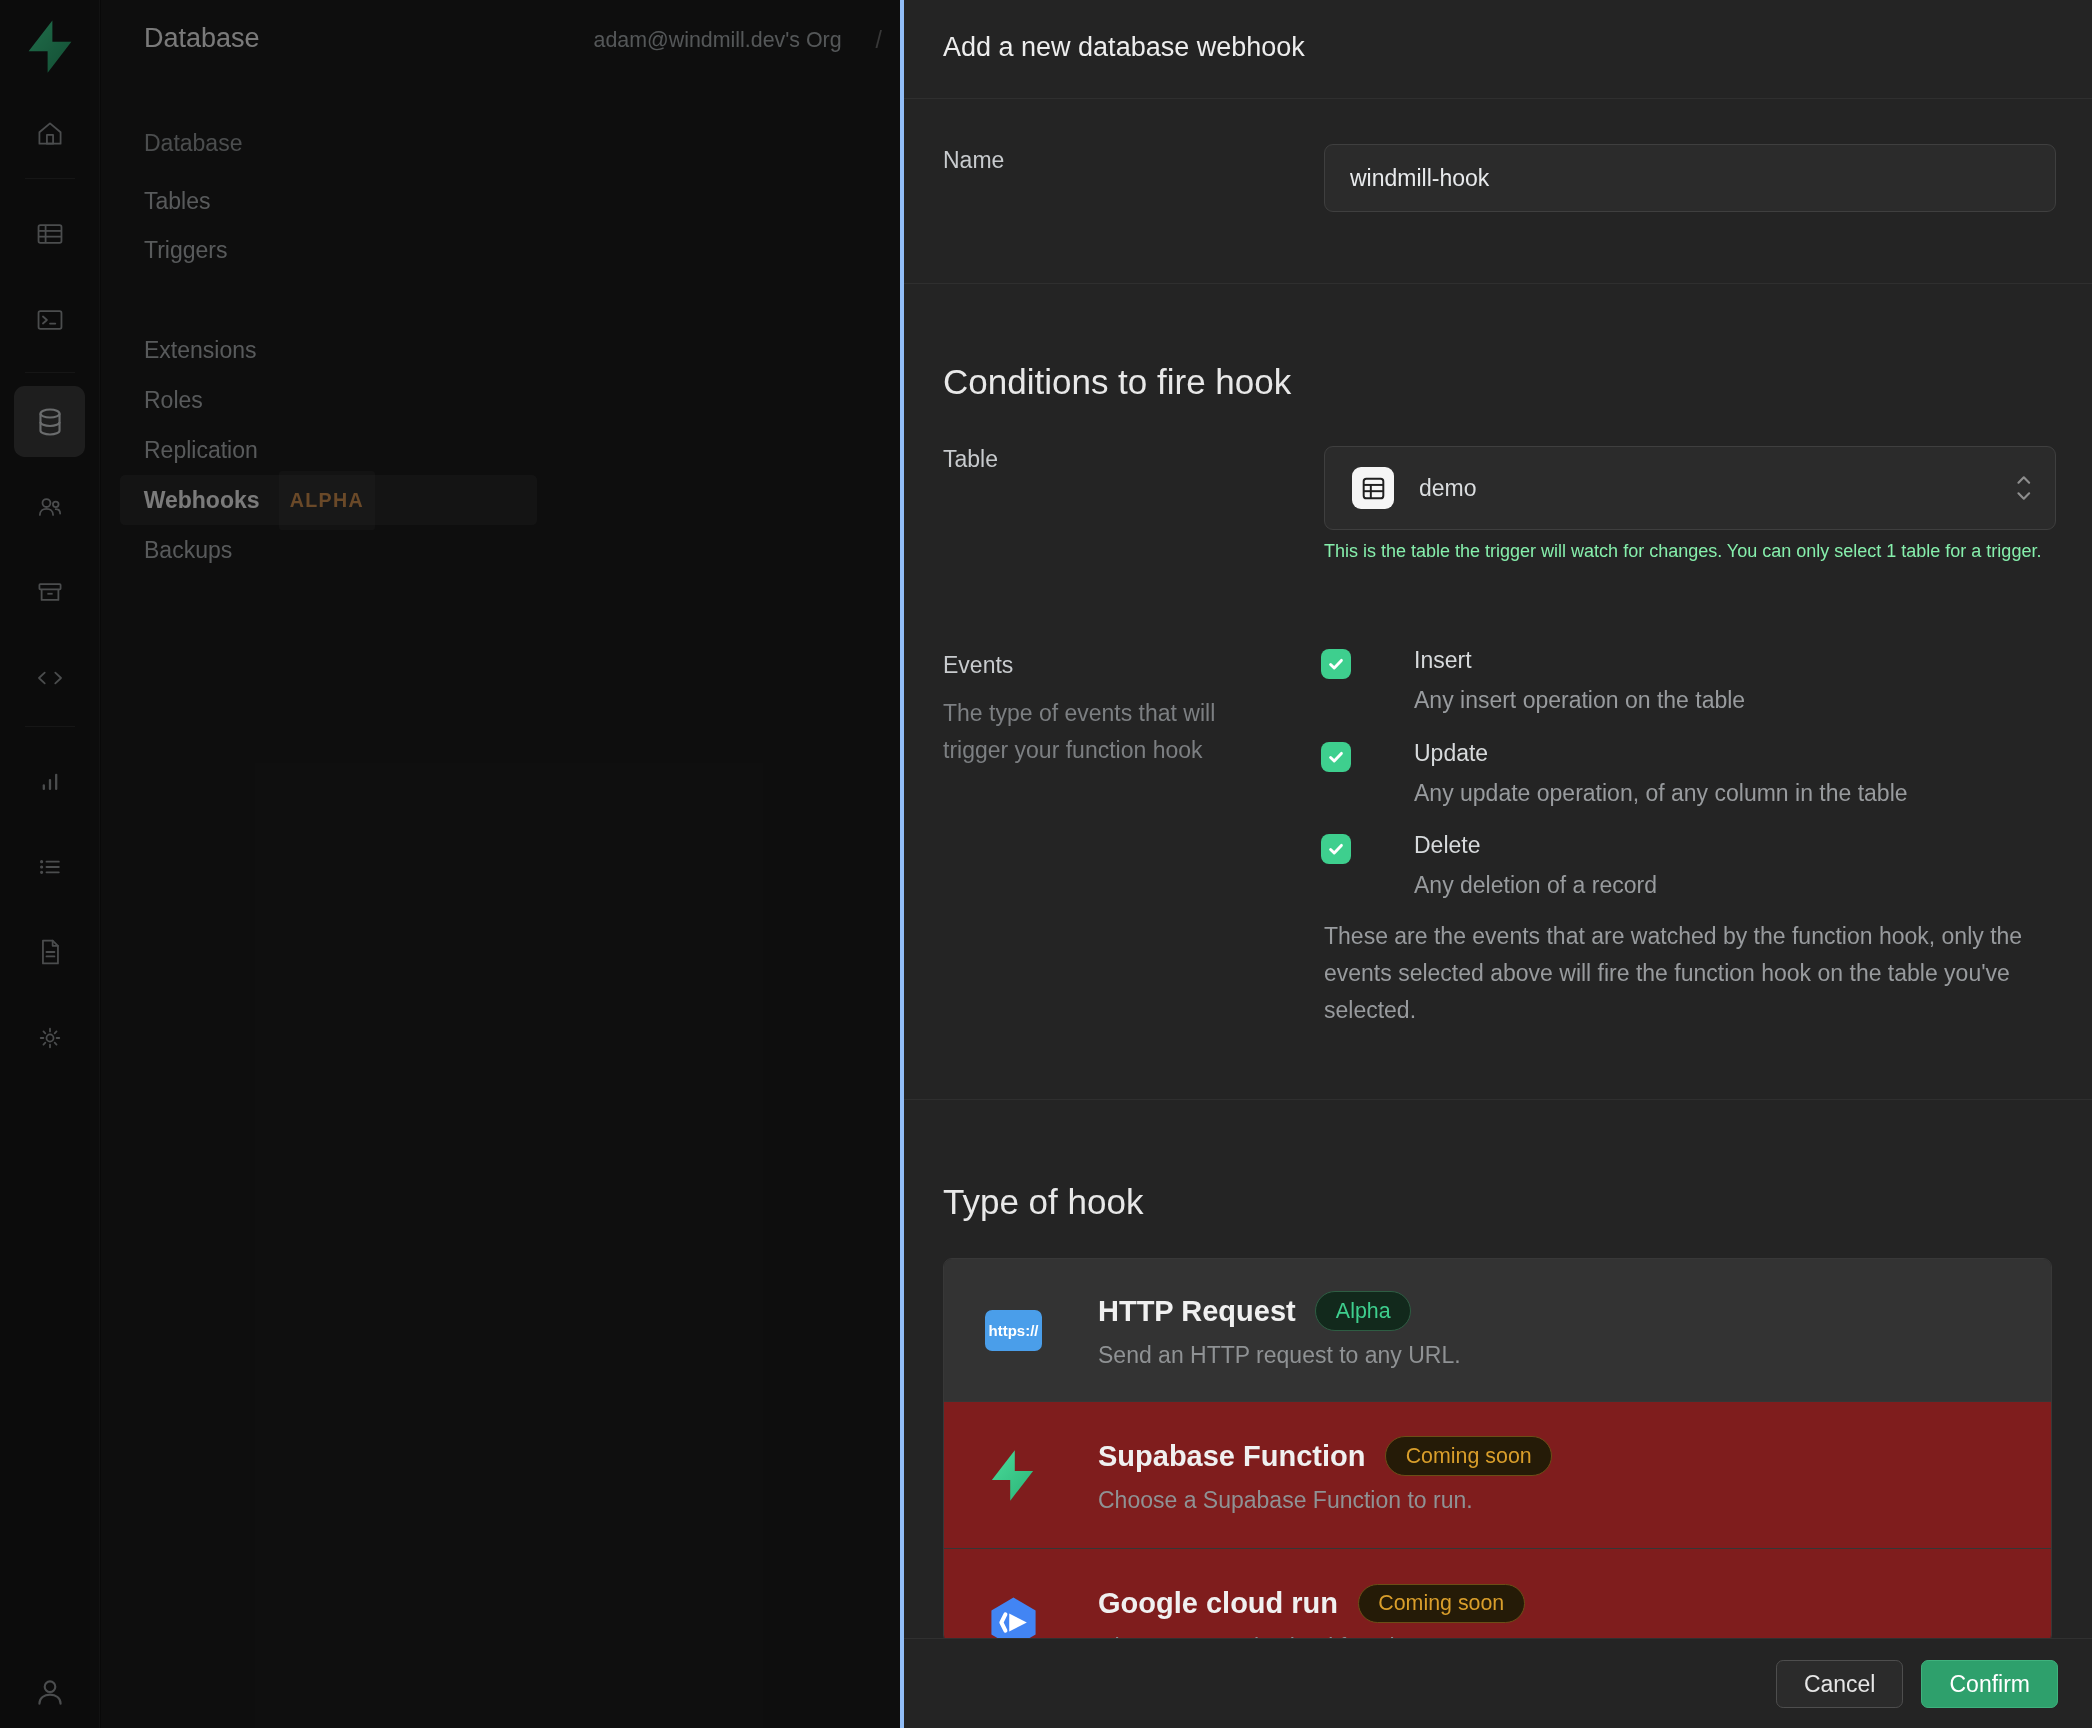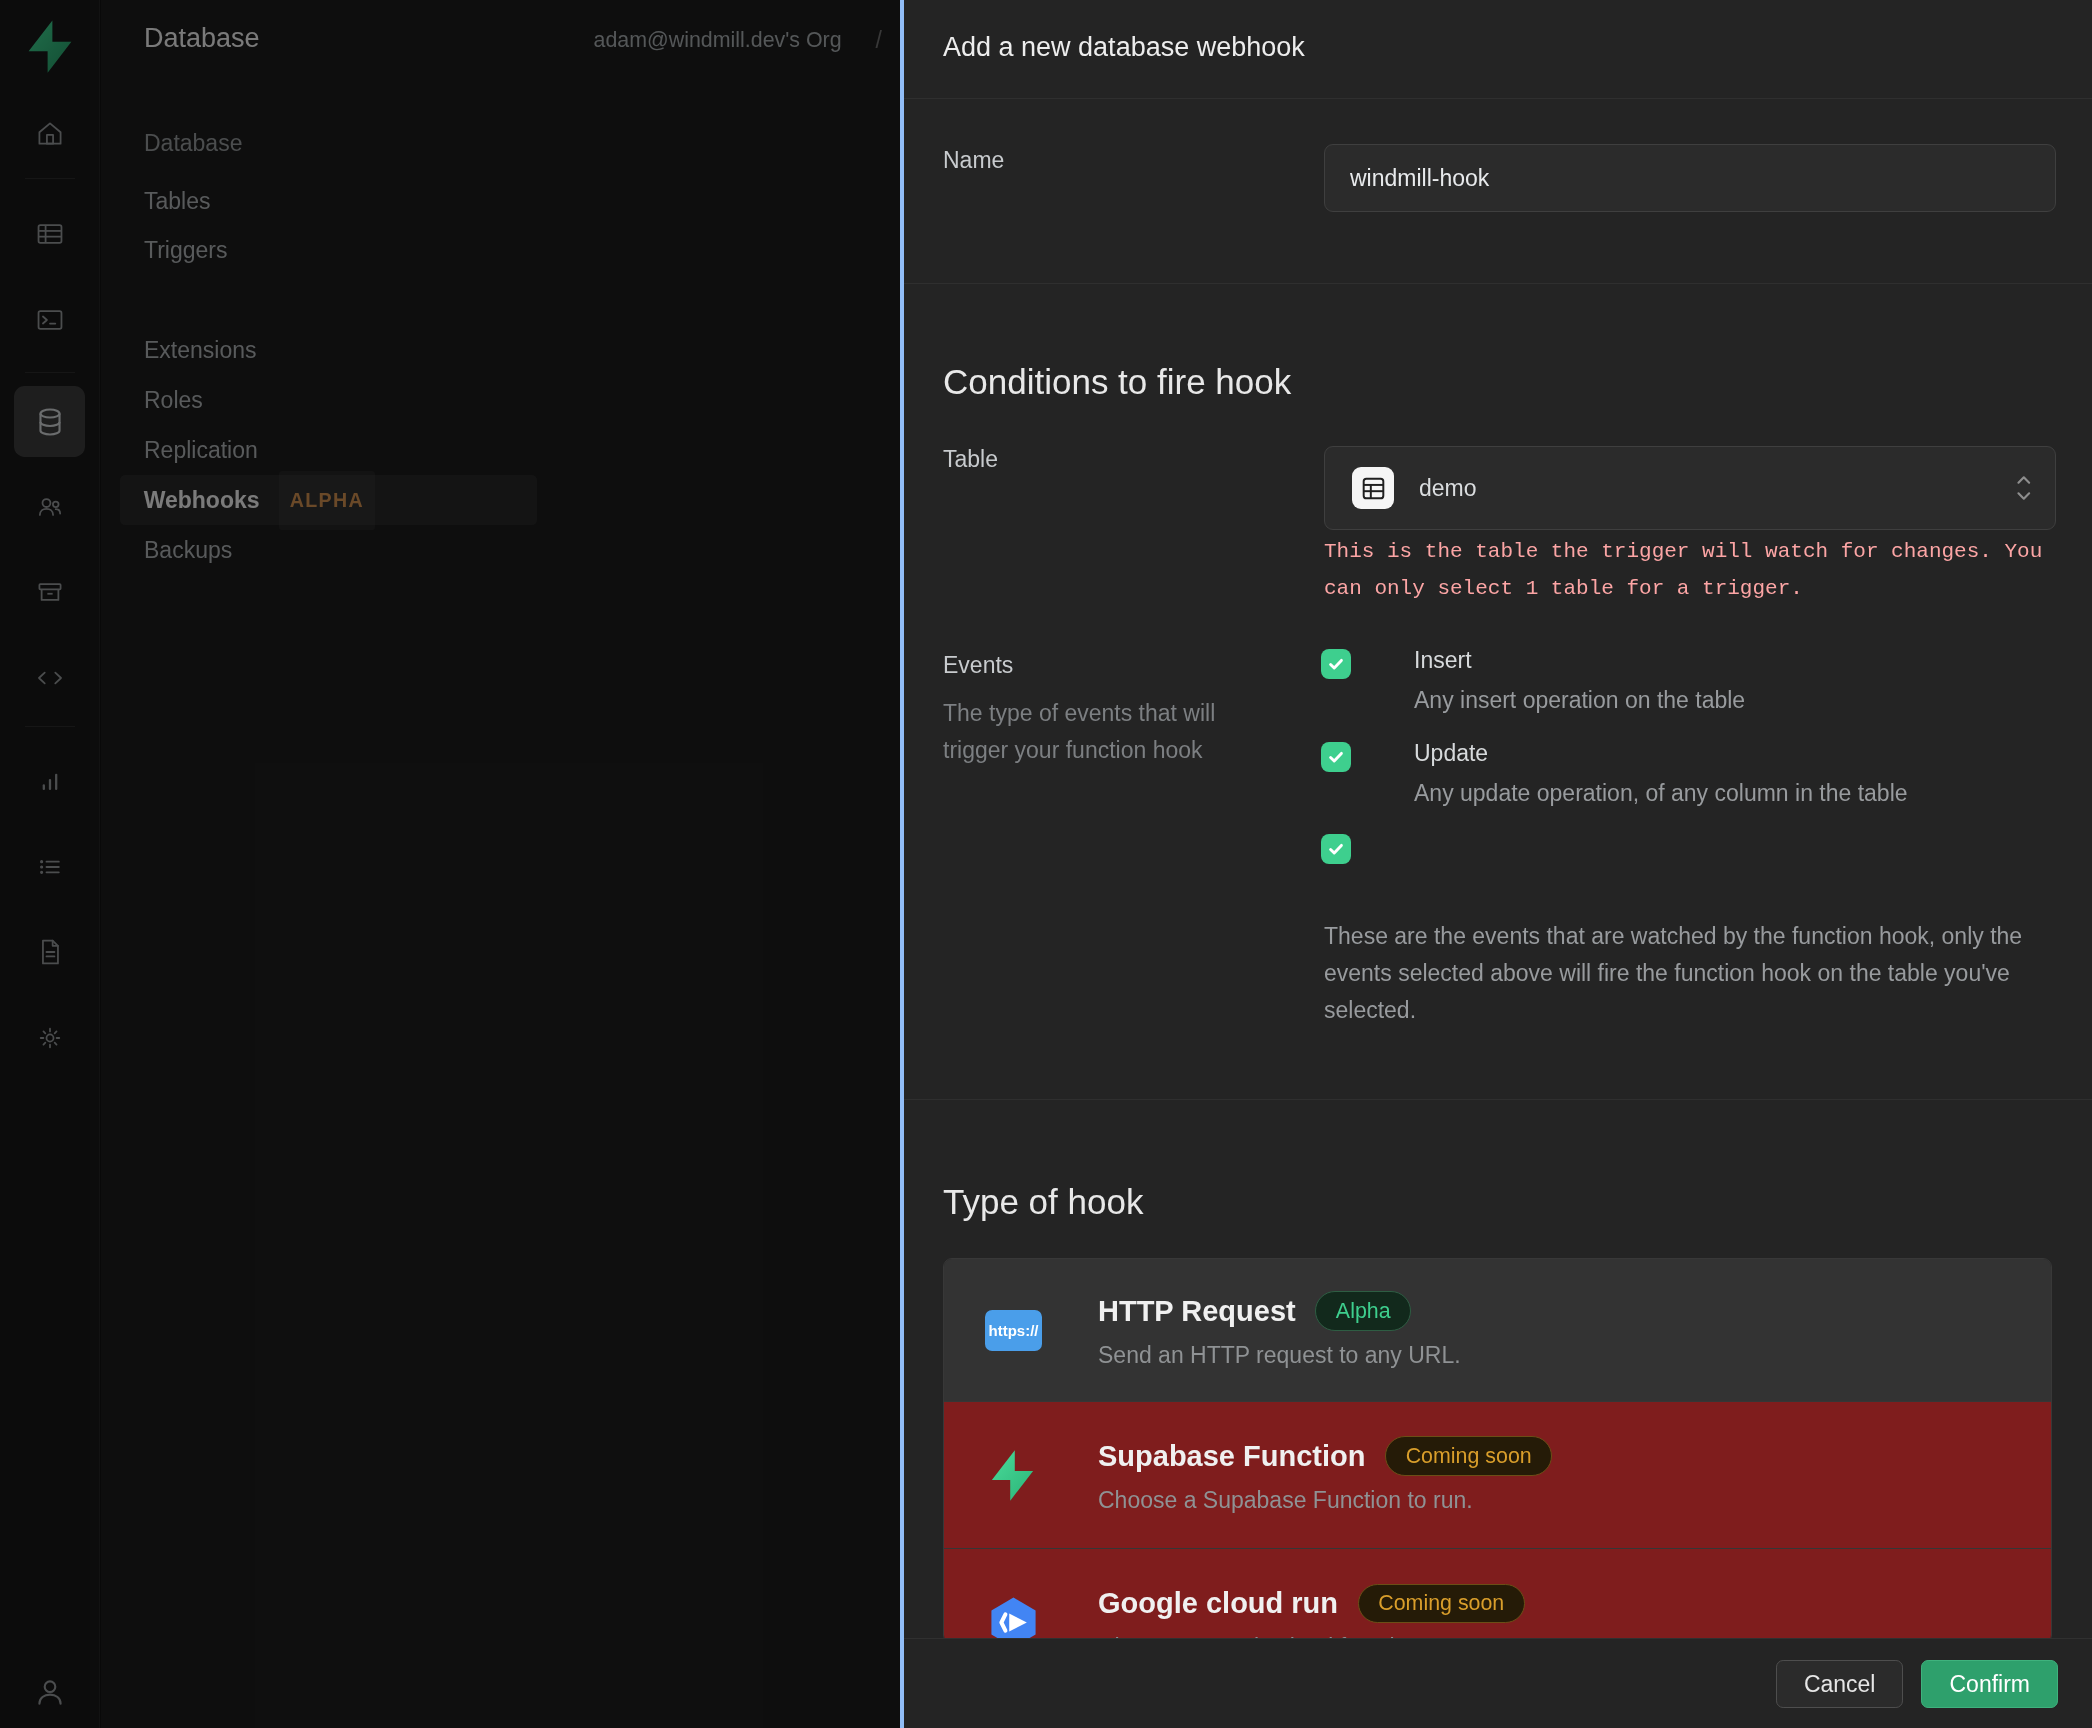--- a/index.html
+++ b/index.html
@@ -34,21 +34,21 @@
   
   .dim{position:absolute;left:0;top:0;width:900px;height:1729px;
        background:rgba(0,0,0,0.47);z-index:4;}
 
   
   .panel{position:absolute;left:900px;top:0;width:1192px;height:1729px;background:#242424;z-index:10;}
   .focus-ring{position:absolute;left:0;top:0;width:3.6px;height:1729px;background:#91BDF6;z-index:12;}
   .p-divider{position:absolute;left:0;width:100%;height:0.9px;background:#2F2F2F;}
   .p-title{position:absolute;left:43px;top:32px;font-size:27px;color:#EDEDED;}
   .f-label{position:absolute;left:43px;font-size:23px;color:#C8CBCE;}
-  .f-help{position:absolute;left:424px;font-size:21px;line-height:37px;color:#fca5a5;font-family:Liberation Mono, monospace;}
+  .f-help{position:absolute;left:424px;font-size:18px;line-height:37px;color:#86efac;}
 
   .text-input{position:absolute;left:424px;top:144px;width:732px;height:68px;box-sizing:border-box;
               background:#2B2B2B;border:0.9px solid #3F3F3F;border-radius:9px;color:#E8EAEC;
               font-size:23px;font-family:"Liberation Sans",sans-serif;padding:0 0 0 25px;outline:none;}
 
   .section-h{position:absolute;left:43px;font-size:35px;color:#E8E8E8;}
 
   .select{position:absolute;left:424px;top:446px;width:732px;height:84px;box-sizing:border-box;
           background:#2B2B2B;border:0.9px solid #3F3F3F;border-radius:9px;
           display:flex;align-items:center;cursor:pointer;}
@@ -293,20 +293,24 @@
       <div class="event-desc">Any update operation, of any column in the table</div>
     </span>
   </div>
 
   <div class="event-row" style="top:832px">
     <span class="checkbox">
       <svg width="18" height="18" viewBox="0 0 20 20" fill="none" stroke="#FFFFFF" stroke-width="3.2" stroke-linecap="round" stroke-linejoin="round">
           <path d="M4 10.5 l4 4 L16 6"></path>
         </svg>
     </span>
+    <span class="event-text">
+      <div class="event-label">Delete</div>
+      <div class="event-desc">Any deletion of a record</div>
+    </span>
   </div>
 
   <div class="events-note">These are the events that are watched by the function hook, only the events selected above will fire the function hook on the table you've selected.</div>
   <div class="p-divider" style="top:1099px"></div>
 
   <div class="section-h" style="top:1182px">Type of hook</div>
 
   <div class="cards">
     <div class="card selected">
       <span class="c-icon">

